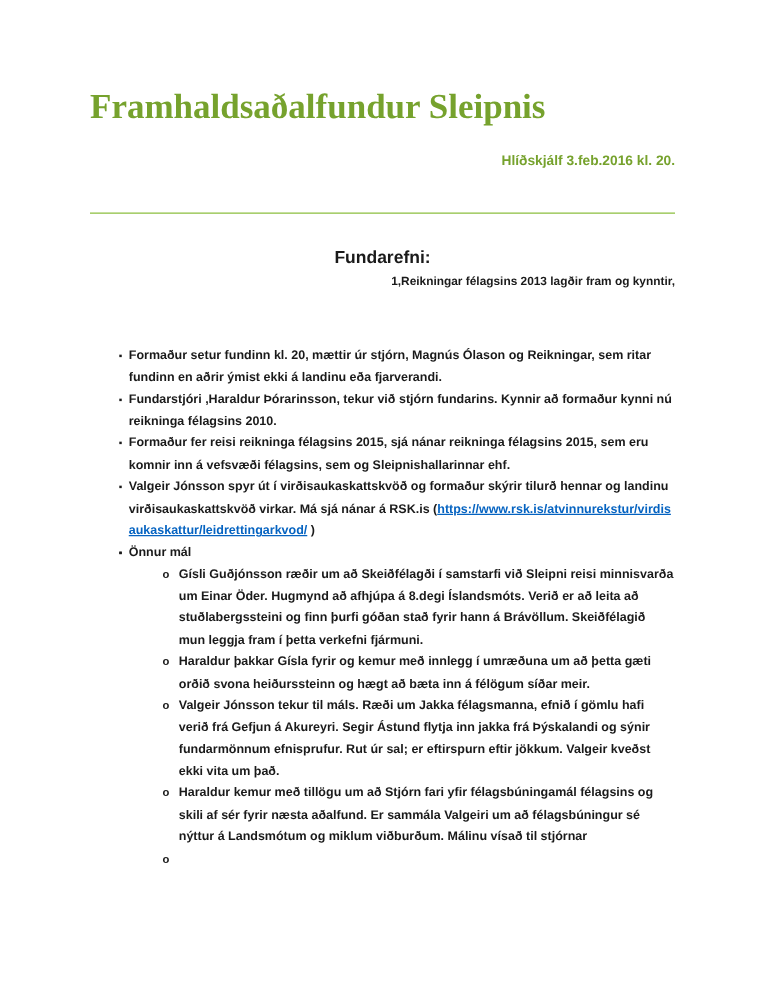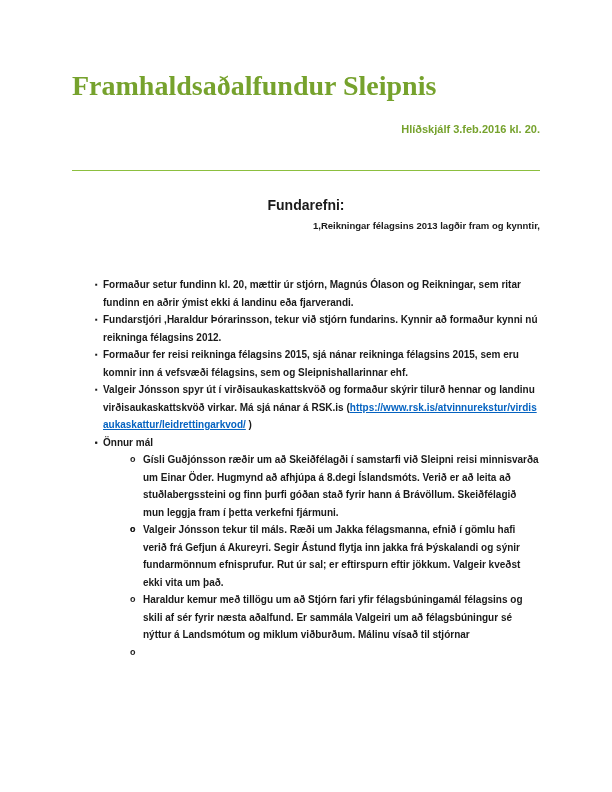--- a/index.html
+++ b/index.html
@@ -123,21 +123,21 @@
 
   <ul class="bullets">
 
     <li>
       <span class="marker">▪</span>
       <span>Formaður setur fundinn kl. 20, mættir úr stjórn, Magnús Ólason og Reikningar, sem ritar fundinn en aðrir ýmist ekki á landinu eða fjarverandi.</span>
     </li>
 
     <li>
       <span class="marker">▪</span>
-      <span>Fundarstjóri ,Haraldur Þórarinsson, tekur við stjórn fundarins. Kynnir að formaður kynni nú reikninga félagsins 2012.</span>
+      <span>Fundarstjóri ,Haraldur Þórarinsson, tekur við stjórn fundarins. Kynnir að formaður kynni nú reikninga félagsins 2010.</span>
     </li>
 
     <li>
       <span class="marker">▪</span>
       <span>Formaður fer reisi reikninga félagsins 2015, sjá nánar reikninga félagsins 2015, sem eru komnir inn á vefsvæði félagsins, sem og Sleipnishallarinnar ehf.</span>
     </li>
 
     <li>
       <span class="marker">▪</span>
       <span>Valgeir Jónsson spyr út í virðisaukaskattskvöð og formaður skýrir tilurð hennar og landinu virðisaukaskattskvöð virkar. Má sjá nánar á RSK.is (</span><a class="link">https://www.rsk.is/atvinnurekstur/virdisaukaskattur/leidrettingarkvod/</a><span> )</span>
@@ -151,20 +151,21 @@
       <span class="marker">▪</span>
       <span>Önnur mál</span>
 
       <ul class="sub">
         <li>
           <span class="marker">o</span>
           <span>Gísli Guðjónsson ræðir um að Skeiðfélagði í samstarfi við Sleipni reisi minnisvarða um Einar Öder. Hugmynd að afhjúpa á 8.degi Íslandsmóts. Verið er að leita að stuðlabergssteini og finn þurfi góðan stað fyrir hann á Brávöllum. Skeiðfélagið mun leggja fram í þetta verkefni fjármuni.</span>
         </li>
         <li>
           <span class="marker">o</span>
+          <span>Haraldur þakkar Gísla fyrir og kemur með innlegg í umræðuna um að þetta gæti orðið svona heiðurssteinn og hægt að bæta inn á félögum síðar meir.</span>
         </li>
         <li>
           <span class="marker">o</span>
           <span>Valgeir Jónsson tekur til máls. Ræði um Jakka félagsmanna, efnið í gömlu hafi verið frá Gefjun á Akureyri. Segir Ástund flytja inn jakka frá Þýskalandi og sýnir fundarmönnum efnisprufur. Rut úr sal; er eftirspurn eftir jökkum. Valgeir kveðst ekki vita um það.</span>
         </li>
         <li>
           <span class="marker">o</span>
           <span>Haraldur kemur með tillögu um að Stjórn fari yfir félagsbúningamál félagsins og skili af sér fyrir næsta aðalfund. Er sammála Valgeiri um að félagsbúningur sé nýttur á Landsmótum og miklum viðburðum. Málinu vísað til stjórnar</span>
         </li>
         <li>

